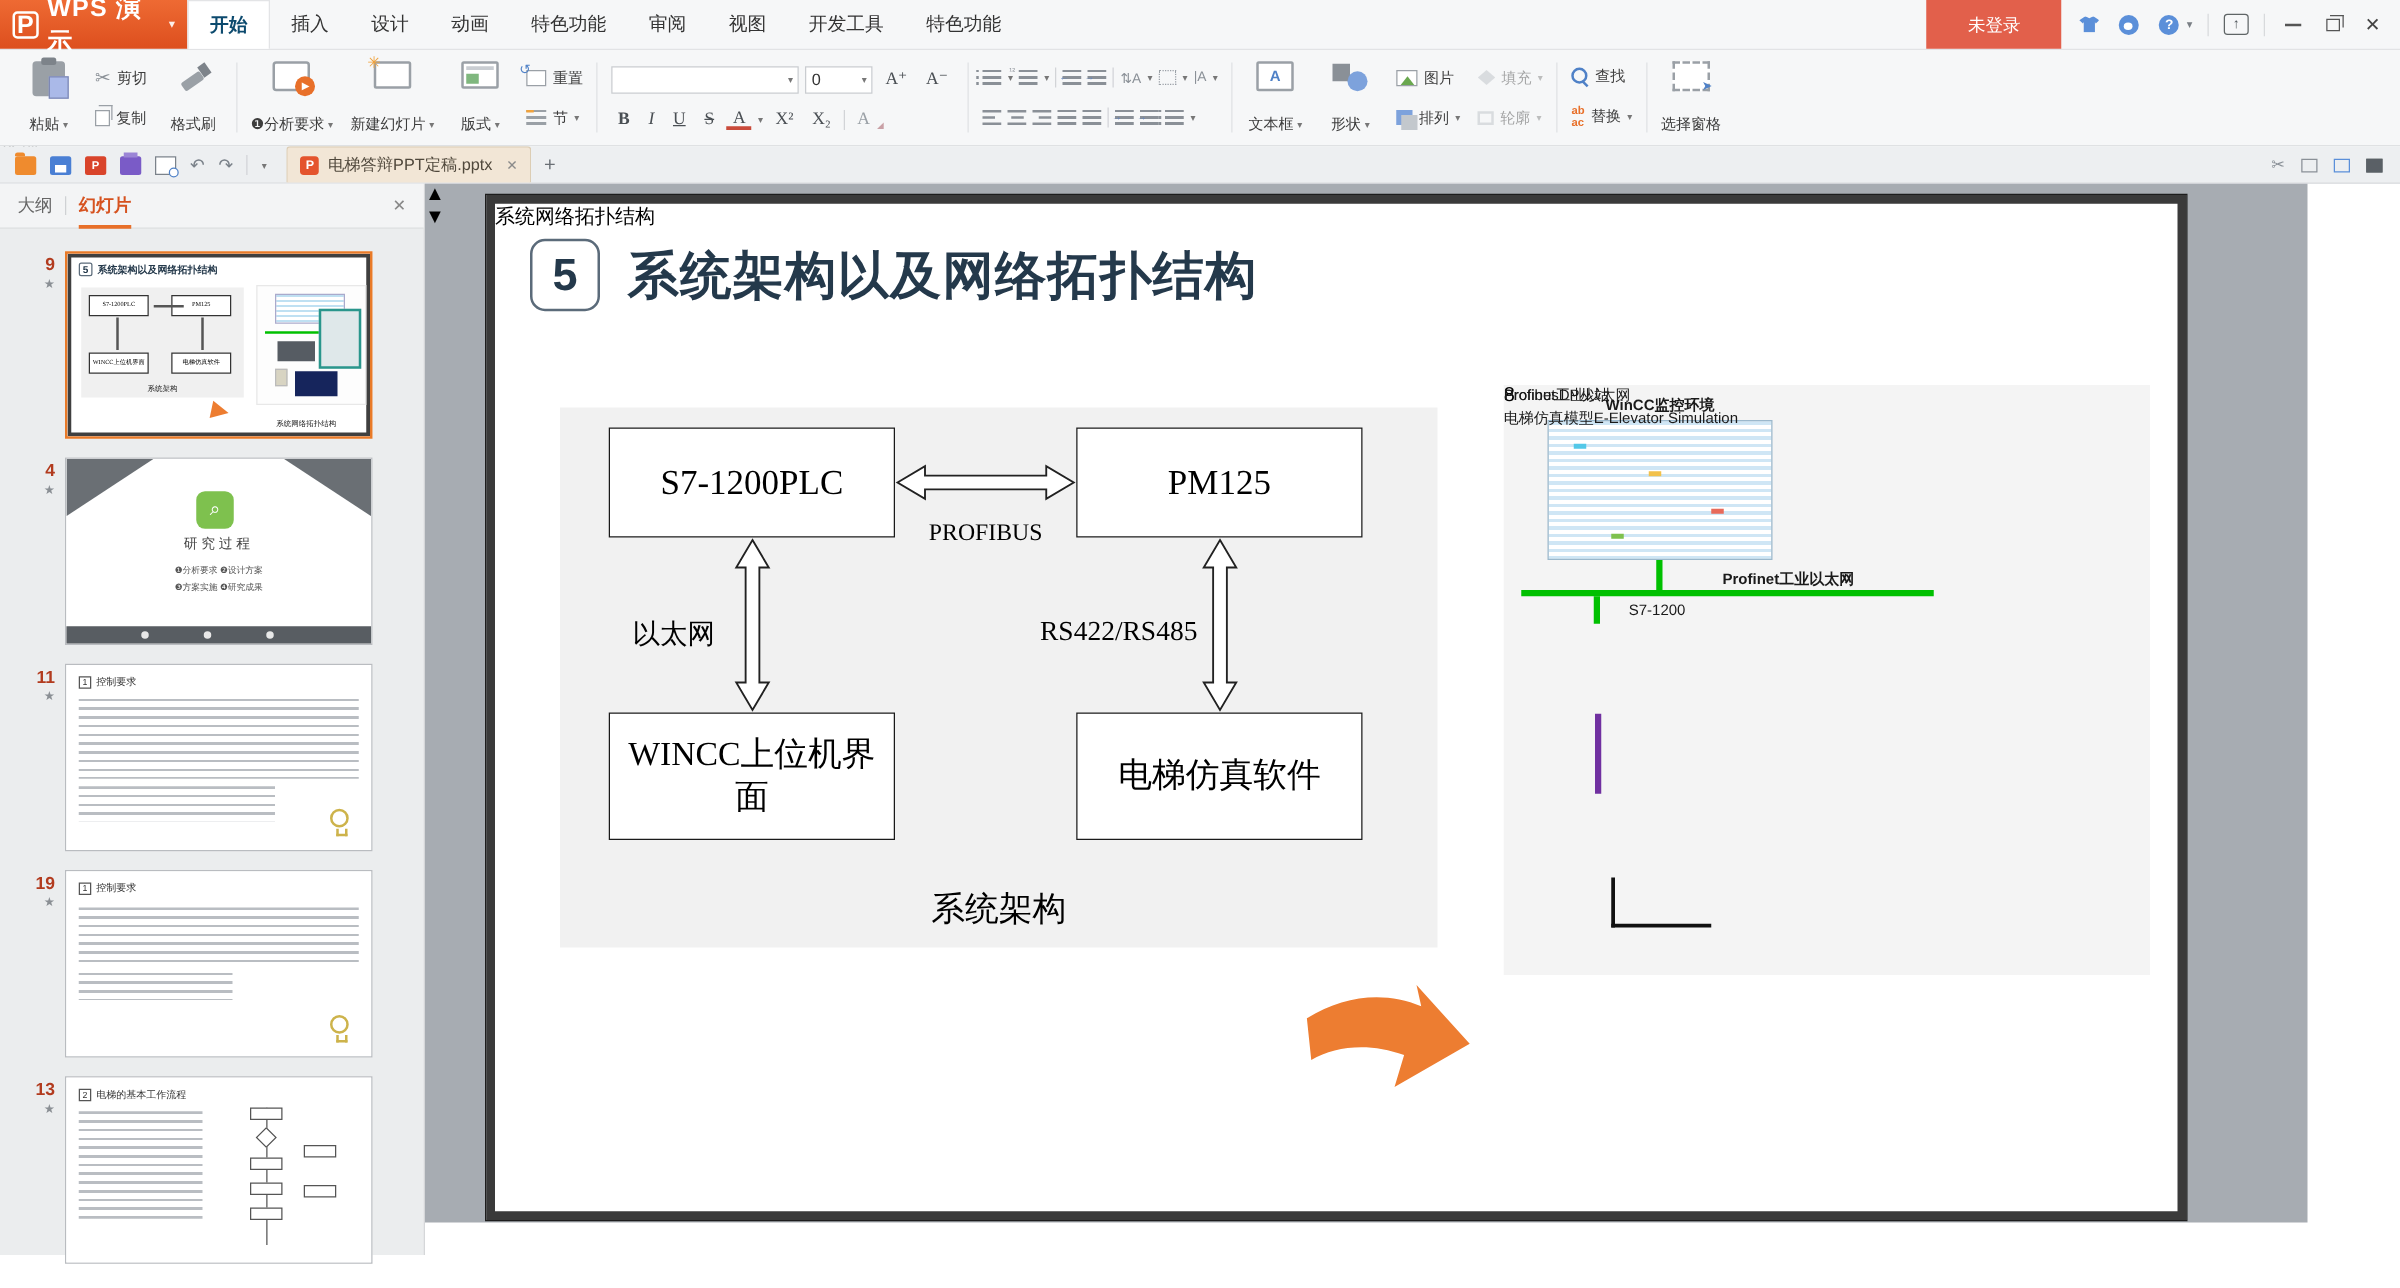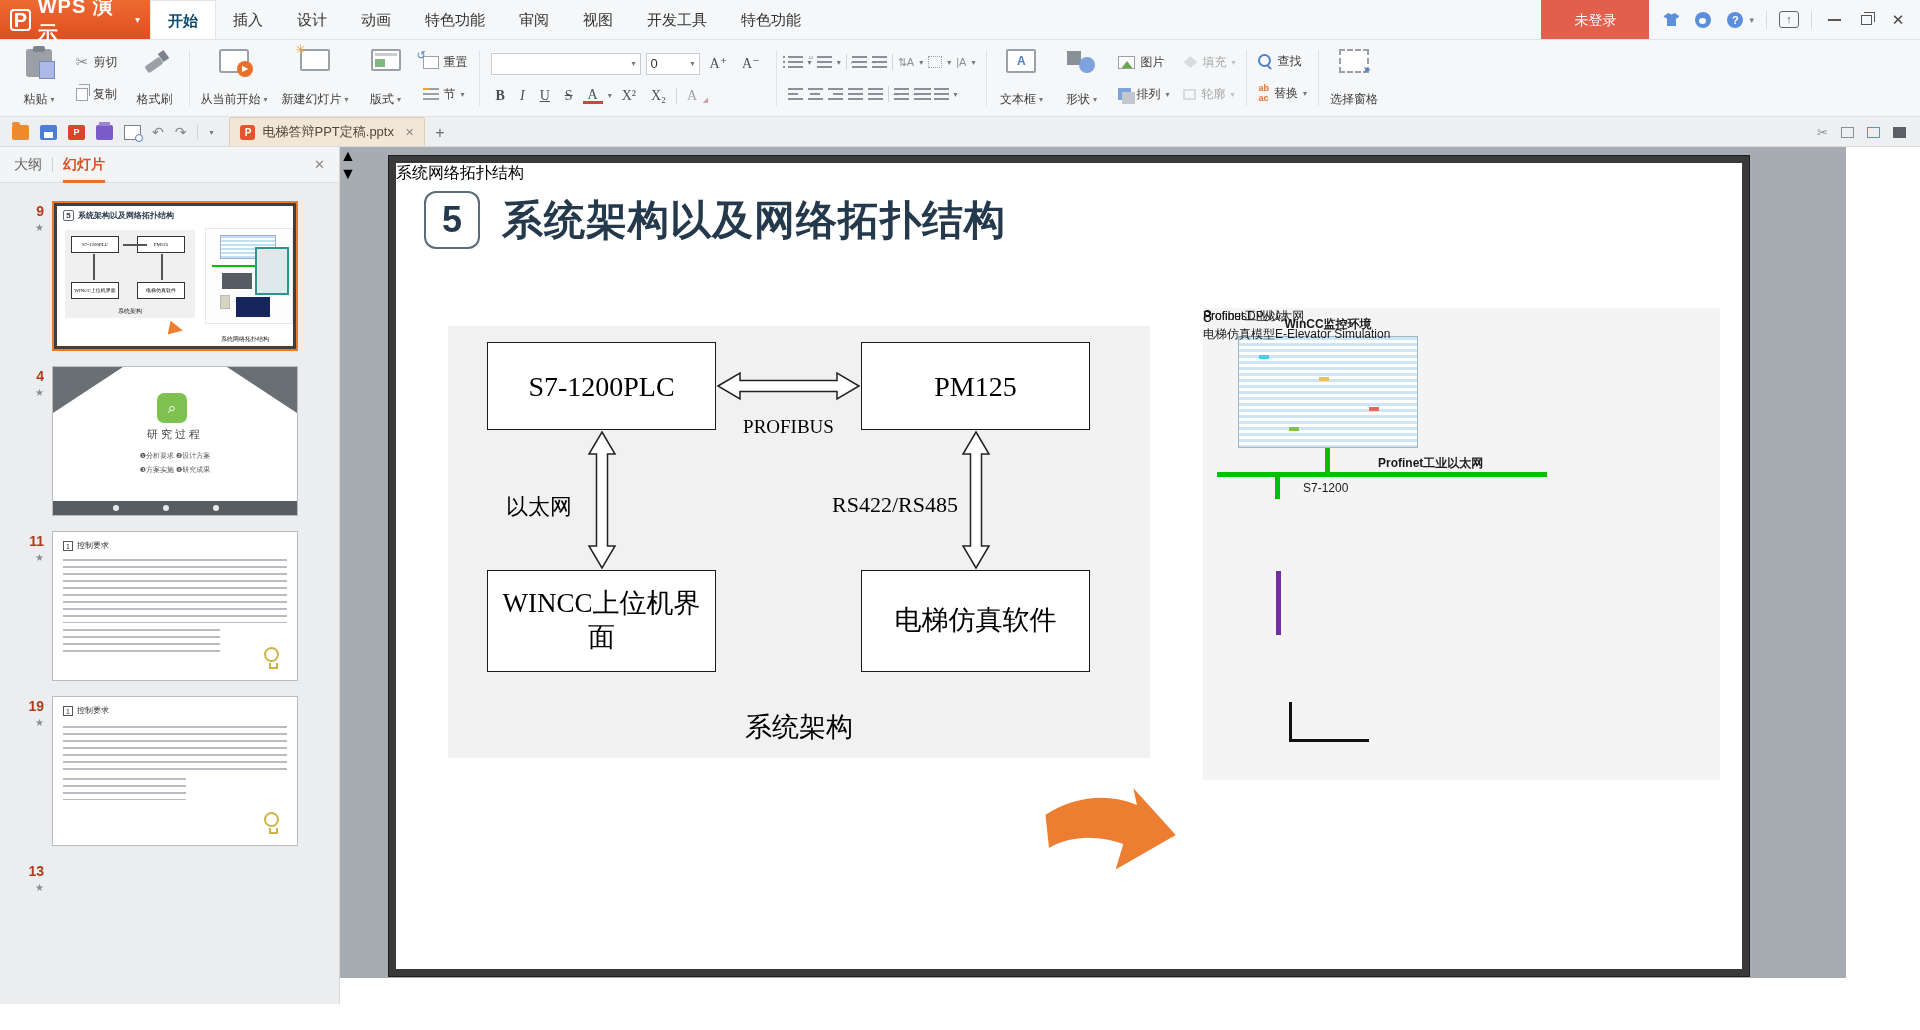--- a/index.html
+++ b/index.html
@@ -367,21 +367,21 @@
         <span class="lbl">
             <span>格式刷</span>
           </span>
       </div>
     </div>
     <div class="rsep"></div>
     <div class="rgroup">
       <div class="bigbtn">
         <span class="ic ic-play-screen"></span>
         <span class="lbl">
-            <span>从当前开始</span>
+            <span>❶分析要求</span>
             <span class="caretdn">▾</span>
           </span>
       </div>
       <div class="bigbtn">
         <span class="ic ic-newslide"></span>
         <span class="lbl">
             <span>新建幻灯片</span>
             <span class="caretdn">▾</span>
           </span>
       </div>
@@ -651,20 +651,39 @@
             <span class="bulb"></span>
           </div>
         </div>
       </div>
 
       <div class="thumb-row">
         <div class="gutter">
           <span class="num">13</span>
           <span class="star">★</span>
         </div>
+        <div class="thumb">
+          <div class="m11">
+            <div class="m11-head">
+              <span class="m11-badge">2</span>
+              <span class="m11-title">电梯的基本工作流程</span>
+            </div>
+            <div class="m-lines" style="margin-top:8px;height:86px;width:44%;"></div>
+            <div class="m13-flow">
+              <div class="m13-vline" style="left:40px;top:0;height:110px;"></div>
+              <div class="m13-box" style="left:27px;top:0;"></div>
+              <div class="m13-dia" style="left:34px;top:18px;"></div>
+              <div class="m13-box" style="left:27px;top:40px;"></div>
+              <div class="m13-box" style="left:27px;top:60px;"></div>
+              <div class="m13-box" style="left:27px;top:80px;"></div>
+              <div class="m13-box" style="left:70px;top:30px;"></div>
+              <div class="m13-box" style="left:70px;top:62px;"></div>
+            </div>
+          </div>
+        </div>
       </div>
 
     </div>
   </div>
 
   <div class="canvas">
     <div class="slide">
       <div class="badge5">5</div>
       <div class="slide-title">系统架构以及网络拓扑结构</div>
 

